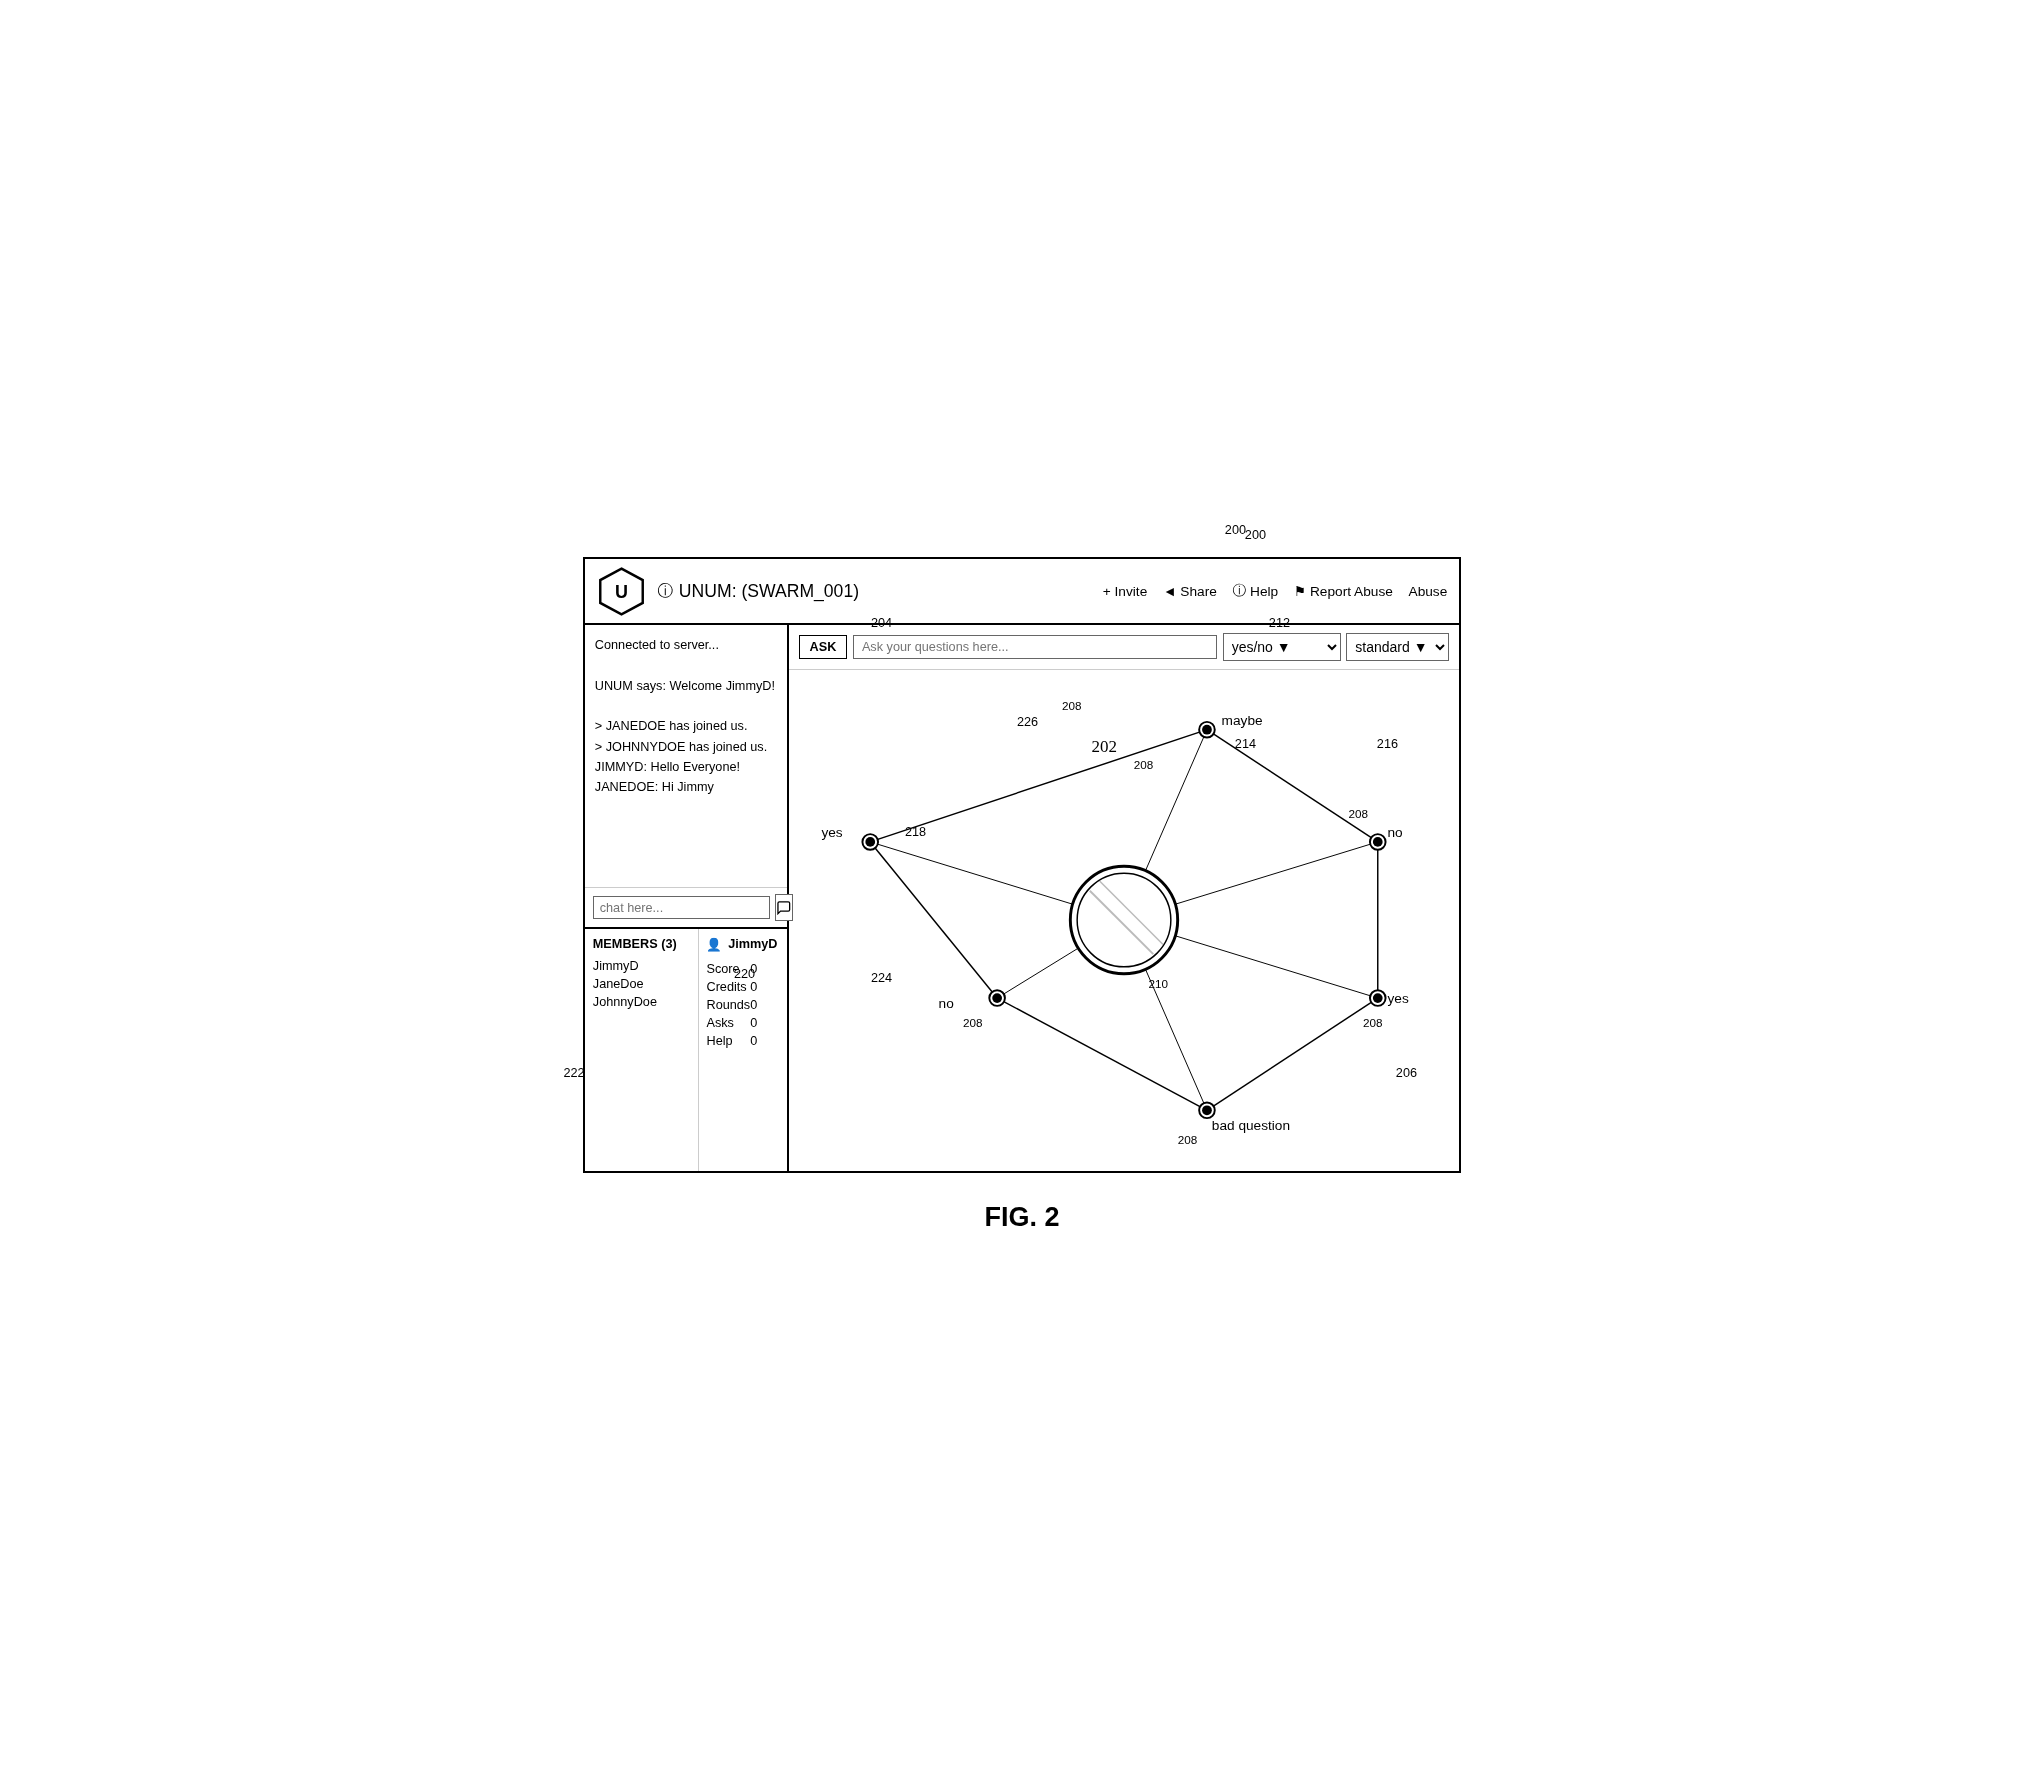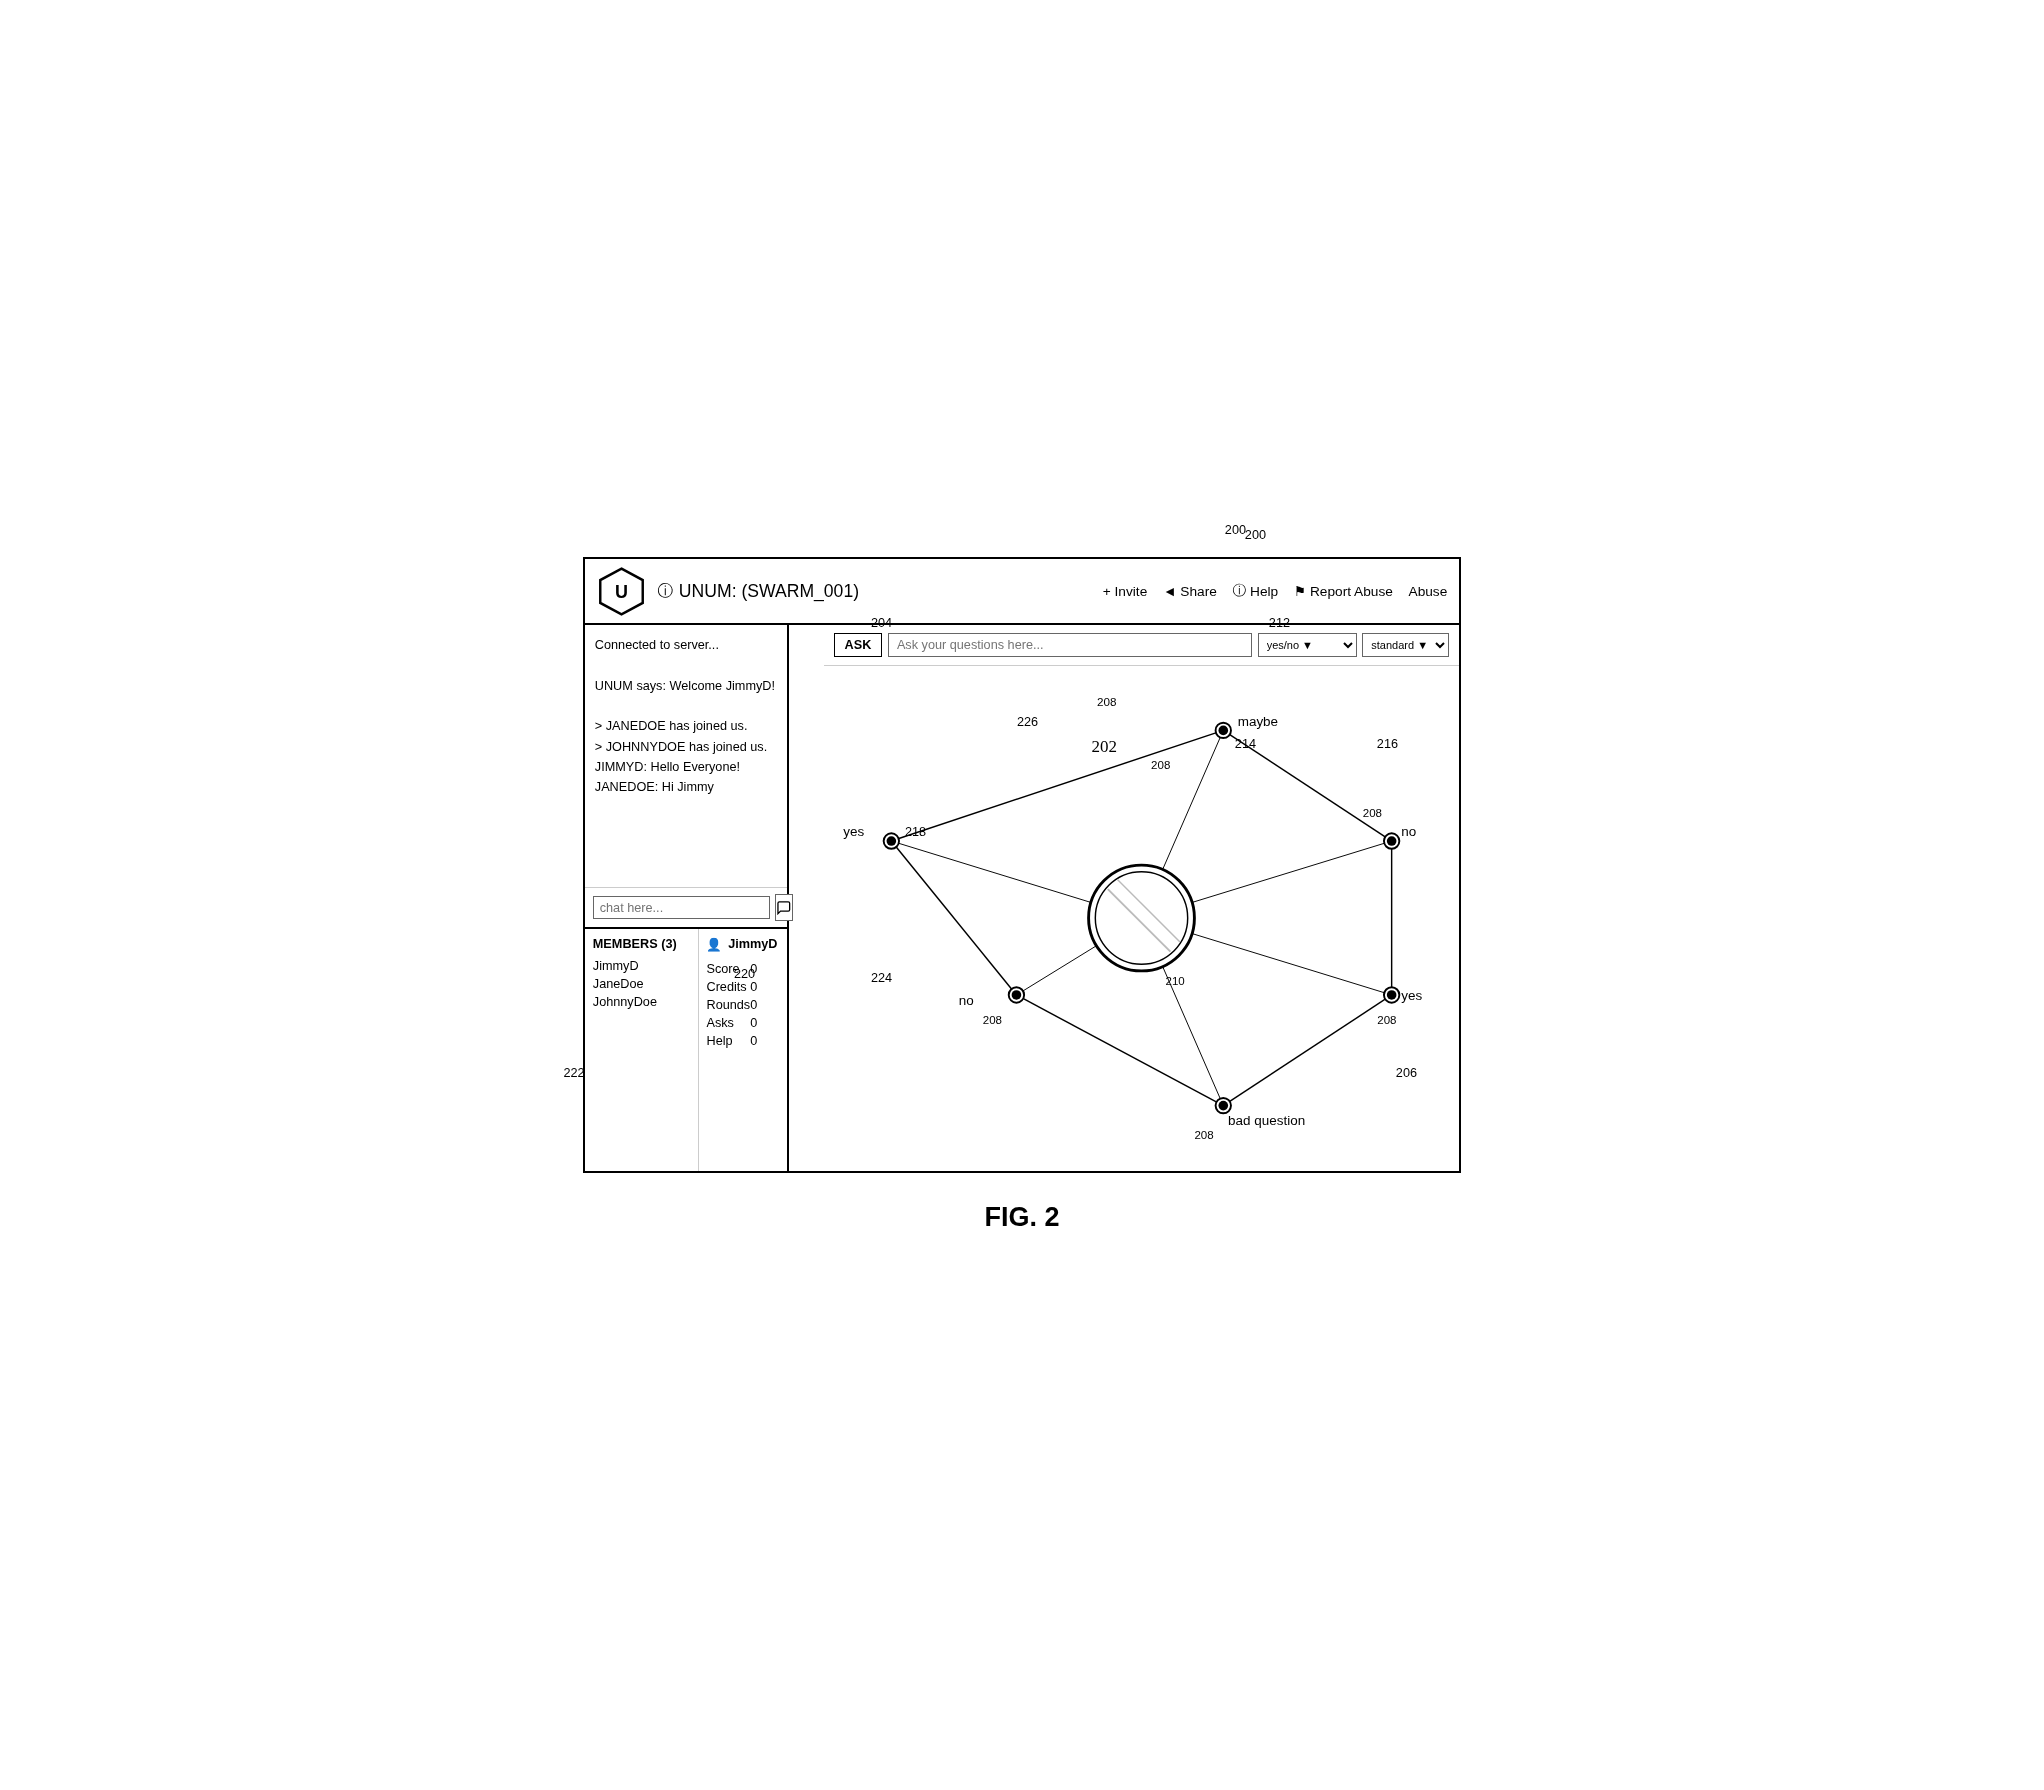--- a/index.html
+++ b/index.html
@@ -186,21 +186,20 @@
 
     .stat-label { flex: 1; }
     .stat-value { width: 29px; }
 
     
     .right-panel {
       flex: 1;
       position: relative;
       display: flex;
       flex-direction: column;
-      margin-left: 35px;
     }
 
     .ask-bar {
       display: flex;
       align-items: center;
       gap: 5.9px;
       padding: 7.8px 9.8px;
       border-bottom: 1px solid #ccc;
     }
 
@@ -217,21 +216,21 @@
       flex: 1;
       border: 1px solid #666;
       padding: 3.9px 7.8px;
       font-size: 12.7px;
       font-family: Arial, sans-serif;
     }
 
     .ask-select {
       border: 1px solid #666;
       padding: 3.9px 3.9px;
-      font-size: 11px;
+      font-size: 14px;
       background: #fff;
     }
 
     
     .voting-area {
       flex: 1;
       position: relative;
       display: flex;
       align-items: center;
       justify-content: center;

